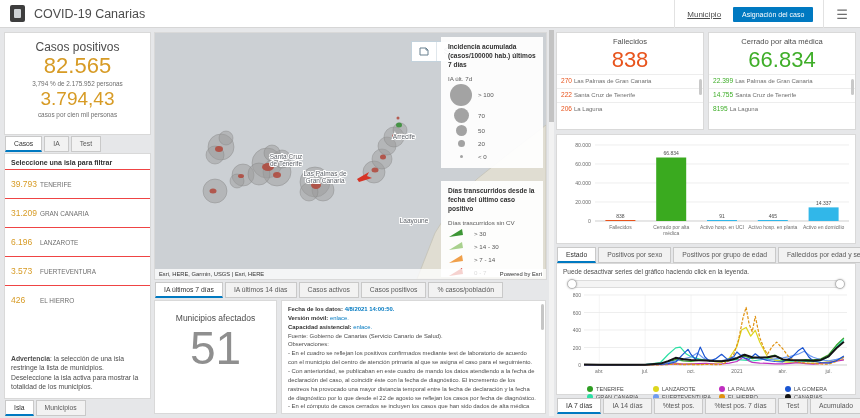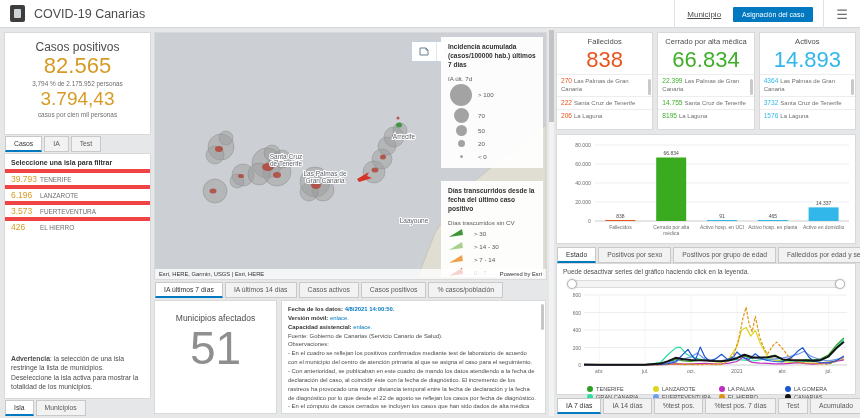--- a/index.html
+++ b/index.html
@@ -23,21 +23,21 @@
   
   #pos-panel{left:4px;top:32px;width:147px;height:103px;text-align:center;}
   #pos-title{font-size:12px;color:#4c4c4c;margin-top:7px;}
   #pos-total{font-size:22px;color:#d79b25;margin-top:1px;line-height:1;}
   #pos-sub{font-size:6.4px;color:#6e6e6e;margin-top:3px;}
   #pos-rate{font-size:19px;color:#d79b25;margin-top:2px;line-height:1;}
   #pos-cap{font-size:6.4px;color:#6e6e6e;margin-top:3px;}
   #pos-tabs{left:5px;top:136px;}
   #island-panel{left:4px;top:153px;width:147px;height:246px;display:flex;flex-direction:column;}
   #filter-title{font-size:7px;font-weight:bold;color:#323232;padding:5px 6px 3px;}
-  .isl-row{display:flex;align-items:baseline;padding:1px 6px;border-top:4px solid #ef4444;}
+  .isl-row{display:flex;align-items:baseline;padding:9px 6px;border-top:1px solid #ef4444;}
   .isl-num{font-size:8.5px;color:#d79b25;min-width:26px;}
   .isl-name{font-size:6.4px;color:#6e6e6e;margin-left:3px;}
   #warning{margin-top:auto;padding:5px 6px 6px;font-size:6.8px;color:#4c4c4c;line-height:1.4;}
   #island-tabs{left:5px;top:400px;}
   
   #map-panel{left:154px;top:32px;width:393px;height:248px;overflow:hidden;}
   #map-svg{position:absolute;left:0;top:0;}
   #map-btns{position:absolute;left:256px;top:8px;display:flex;border:1px solid #c3d2dc;background:#fff;}
   .map-btn{width:24px;height:19px;display:flex;align-items:center;justify-content:center;background:#fff;color:#68808f;font-size:9px;}
   .map-btn+.map-btn{border-left:1px solid #e0e7ec;}
@@ -115,20 +115,24 @@
     <div class="tab">Test</div>
   </div>
 
   <div id="island-panel" class="panel">
     <div id="filter-title">Seleccione una isla para filtrar</div>
     <div class="isl-row">
       <span class="isl-num">39.793</span>
       <span class="isl-name">TENERIFE</span>
     </div>
     <div class="isl-row">
+      <span class="isl-num">31.209</span>
+      <span class="isl-name">GRAN CANARIA</span>
+    </div>
+    <div class="isl-row">
       <span class="isl-num">6.196</span>
       <span class="isl-name">LANZAROTE</span>
     </div>
     <div class="isl-row">
       <span class="isl-num">3.573</span>
       <span class="isl-name">FUERTEVENTURA</span>
     </div>
     <div class="isl-row">
       <span class="isl-num">426</span>
       <span class="isl-name">EL HIERRO</span>
@@ -328,30 +332,20 @@
       </div>
       <div class="stat-scroll"></div>
     </div>
     <div class="stat-panel">
       <div class="stat-title">Cerrado por alta médica</div>
       <div class="stat-value" style="color:#3fae29">66.834</div>
       <div class="stat-list">
         <div class="stat-row"><span class="stat-num" style="color:#3fae29">22.399</span><span>Las Palmas de Gran Canaria</span></div>
         <div class="stat-row"><span class="stat-num" style="color:#3fae29">14.755</span><span>Santa Cruz de Tenerife</span></div>
         <div class="stat-row"><span class="stat-num" style="color:#3fae29">8195</span><span>La Laguna</span></div>
-      </div>
-      <div class="stat-scroll"></div>
-    </div>
-    <div class="stat-panel">
-      <div class="stat-title">Activos</div>
-      <div class="stat-value" style="color:#31b7e9">14.893</div>
-      <div class="stat-list">
-        <div class="stat-row"><span class="stat-num" style="color:#31b7e9">4364</span><span>Las Palmas de Gran Canaria</span></div>
-        <div class="stat-row"><span class="stat-num" style="color:#31b7e9">3732</span><span>Santa Cruz de Tenerife</span></div>
-        <div class="stat-row"><span class="stat-num" style="color:#31b7e9">1576</span><span>La Laguna</span></div>
       </div>
       <div class="stat-scroll"></div>
     </div>
   </div>
 
   <div id="bar-panel" class="panel"><svg width="298" height="108" viewBox="0 0 298 108">
         <line x1="38" y1="86" x2="292" y2="86" stroke="#b9b9b9" stroke-width="0.7"></line>
         <text x="34" y="88" font-size="5.2" fill="#6e6e6e" text-anchor="end">0</text>
         <line x1="38" y1="67" x2="292" y2="67" stroke="#e7e7e7" stroke-width="0.7"></line>
         <text x="34" y="69" font-size="5.2" fill="#6e6e6e" text-anchor="end">20.000</text>

